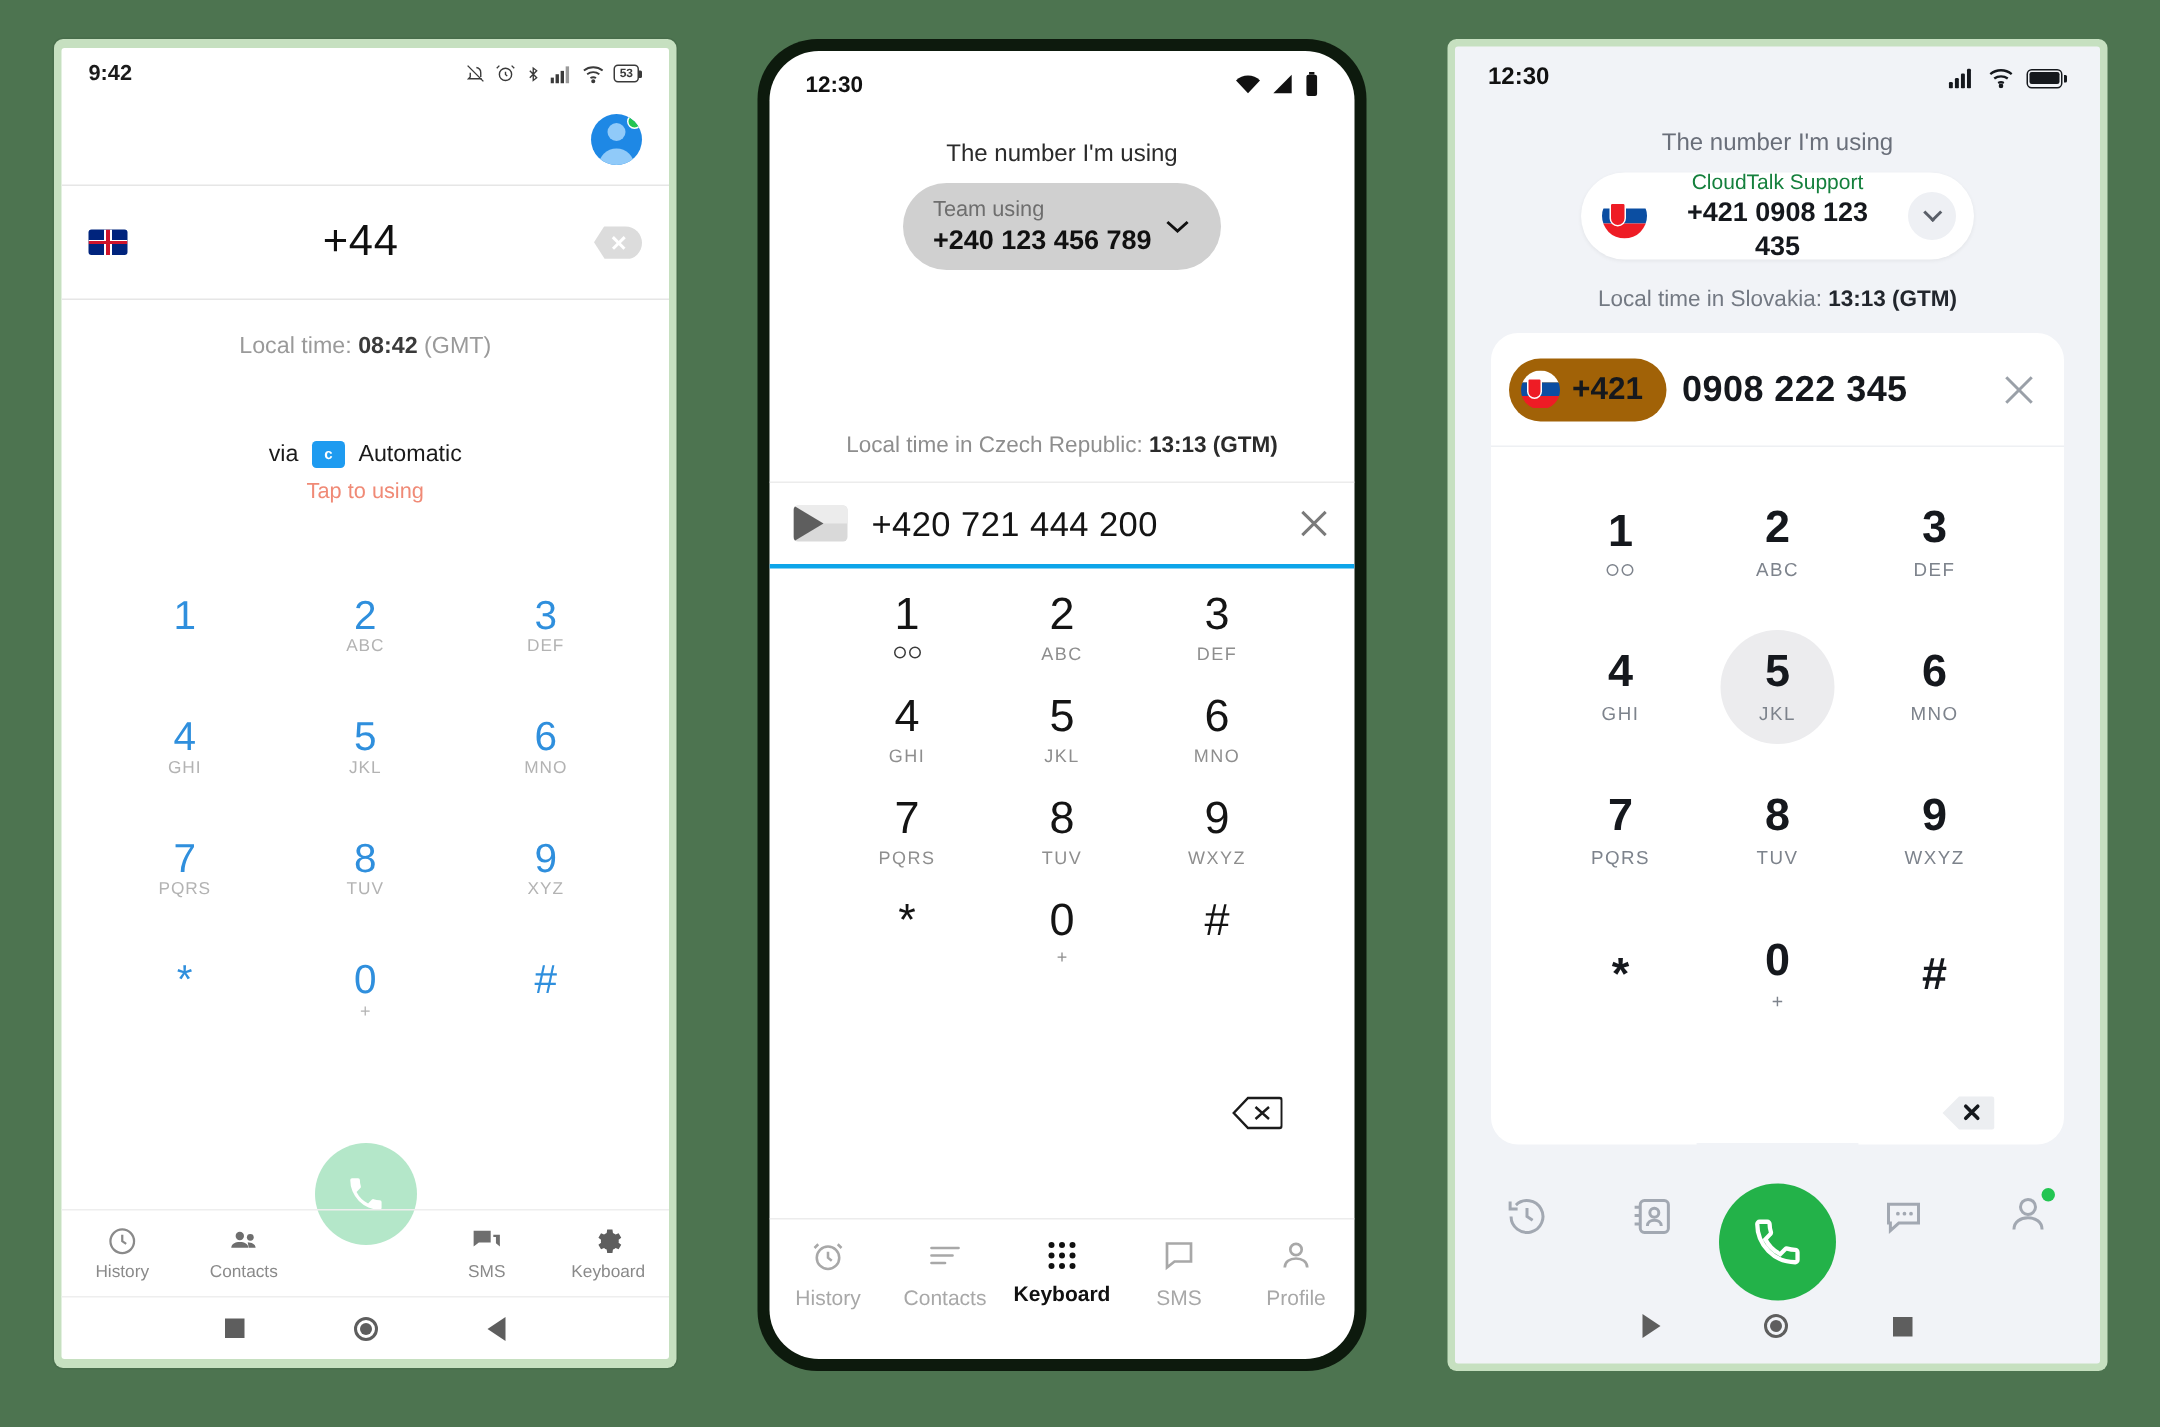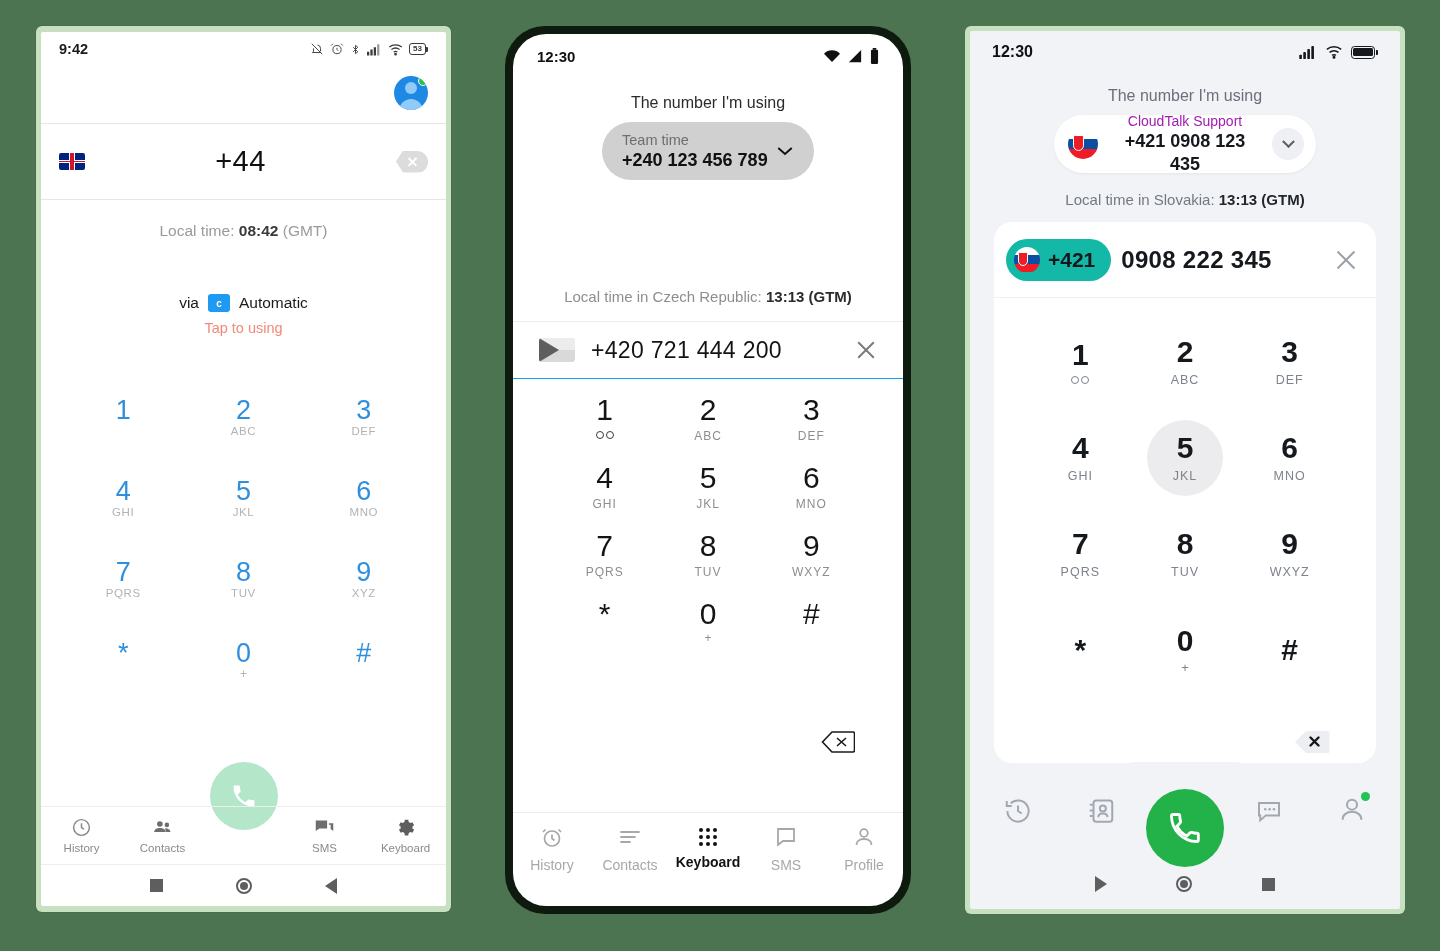--- a/index.html
+++ b/index.html
@@ -134,22 +134,22 @@
   .p2-chip{
     margin:10px auto 0; width:212px; height:58px; background:#d0d0d0;
     border-radius:29px; display:flex; align-items:center; padding:0 20px; cursor:pointer;
   }
   .p2-chip .txt{flex:1;}
   .p2-chip .t1{font-size:14.5px;color:#6e6e6e;line-height:1.25;}
   .p2-chip .t2{font-size:18px;font-weight:bold;color:#111;line-height:1.25;}
   .p2-local{text-align:center;font-size:15px;color:#8e8e8e;margin-top:108px;}
   .p2-local b{color:#2b2b2b;font-weight:bold;}
   .p2-input{
-    margin-top:16px;height:58px;border-top:1px solid #ececec;border-bottom:1px solid #0ea5e9;
-    display:flex;align-items:center;padding:0 26px;gap:16px;
+    margin-top:16px;height:58px;border-top:1px solid #ececec;border-bottom:3px solid #0ea5e9;
+    display:flex;align-items:center;padding:0 16px;gap:16px;
   }
   .flag-cz{width:36px;height:24px;border-radius:3px;overflow:hidden;position:relative;
     background:#d9d9d9;flex:0 0 auto;}
   .flag-cz::before{content:"";position:absolute;left:0;top:0;width:100%;height:50%;background:#ececec;}
   .flag-cz::after{content:"";position:absolute;left:0;top:0;width:0;height:0;
     border-top:12px solid transparent;border-bottom:12px solid transparent;border-left:20px solid #5e5e5e;}
   .p2-inputnum{flex:1;font-size:23px;color:#141414;letter-spacing:.3px;}
   .p2-x{width:22px;height:22px;position:relative;cursor:pointer;flex:0 0 auto;}
   .p2-x::before,.p2-x::after{content:"";position:absolute;left:0;top:10px;width:22px;height:2px;background:#7a7a7a;}
   .p2-x::before{transform:rotate(45deg);} .p2-x::after{transform:rotate(-45deg);}
@@ -187,33 +187,33 @@
   .p3-chip{margin:10px auto 0;width:262px;height:58px;background:#fff;border-radius:29px;
     display:flex;align-items:center;padding:0 12px 0 14px;gap:10px;cursor:pointer;
     box-shadow:0 1px 3px rgba(0,0,0,.06);}
   .flag-sk{width:30px;height:30px;border-radius:50%;overflow:hidden;position:relative;flex:0 0 auto;}
   .flag-sk .b1{position:absolute;left:0;top:0;width:100%;height:33.3%;background:#fff;}
   .flag-sk .b2{position:absolute;left:0;top:33.3%;width:100%;height:33.4%;background:#0b4ea2;}
   .flag-sk .b3{position:absolute;left:0;top:66.7%;width:100%;height:33.3%;background:#ee1c25;}
   .flag-sk .crest{position:absolute;left:5px;top:6px;width:11px;height:16px;background:#ee1c25;
     border:1.4px solid #fff;border-radius:2px 2px 6px 6px;}
   .p3-chip .txt{flex:1;text-align:center;}
-  .p3-chip .t1{font-size:14px;color:#a21caf;line-height:1.3;}
+  .p3-chip .t1{font-size:14px;color:#15803d;line-height:1.3;}
   .p3-chip .t2{font-size:18px;font-weight:bold;color:#15181d;line-height:1.3;}
   .chev{width:32px;height:32px;border-radius:50%;background:#eef0f4;
     display:flex;align-items:center;justify-content:center;flex:0 0 auto;}
   .chev i{display:block;width:9px;height:9px;border-right:2px solid #5a5f68;
     border-bottom:2px solid #5a5f68;transform:rotate(45deg) translate(-2px,-2px);}
   .p3-local{text-align:center;font-size:15px;color:#737983;margin-top:18px;}
   .p3-local b{color:#22262d;font-weight:bold;}
   .p3-card{margin:14px 24px 0;background:#fff;border-radius:18px;flex:1;display:flex;
     flex-direction:column;overflow:hidden;}
   .p3-inputrow{height:76px;display:flex;align-items:center;padding:0 18px 0 12px;gap:10px;
     border-bottom:1px solid #eef0f3;}
-  .cc-pill{height:42px;background:#14b8a6;border-radius:21px;display:flex;align-items:center;
+  .cc-pill{height:42px;background:#a16207;border-radius:21px;display:flex;align-items:center;
     gap:8px;padding:0 16px 0 8px;cursor:pointer;justify-content:center;}
   .flag-sk.sm{width:26px;height:26px;}
   .flag-sk.sm .crest{left:4px;top:5px;width:10px;height:14px;}
   .cc-pill .cc{font-size:21px;font-weight:bold;color:#15181d;}
   .p3-inputnum{flex:1;font-size:24px;font-weight:bold;color:#15181d;letter-spacing:.3px;}
   .p3-x{width:24px;height:24px;position:relative;cursor:pointer;flex:0 0 auto;}
   .p3-x::before,.p3-x::after{content:"";position:absolute;left:0;top:11px;width:24px;height:2px;background:#9aa0a8;}
   .p3-x::before{transform:rotate(45deg);} .p3-x::after{transform:rotate(-45deg);}
   .p3-keypad{padding:16px 34px 0;position:relative;flex:1;}
   .p3-row{display:flex;}
@@ -426,21 +426,21 @@
               <rect x="3" y="0" width="4" height="2" fill="#111"></rect>
               <rect x="1" y="2" width="8" height="16" rx="1.5" fill="#111"></rect>
             </svg>
         </span>
       </div>
 
       <div class="p2-title">The number I'm using</div>
 
       <div class="p2-chip">
         <span class="txt">
-          <span class="t1" style="display:block">Team time</span>
+          <span class="t1" style="display:block">Team using</span>
           <span class="t2" style="display:block">+240 123 456 789</span>
         </span>
         <svg width="18" height="12" viewBox="0 0 24 14" fill="none" stroke="#111" stroke-width="2.6">
             <path d="M3 3l9 8 9-8"></path>
           </svg>
       </div>
 
       <div class="p2-local">
         <span>Local time in Czech Republic:</span>
         <b>13:13 (GTM)</b>

